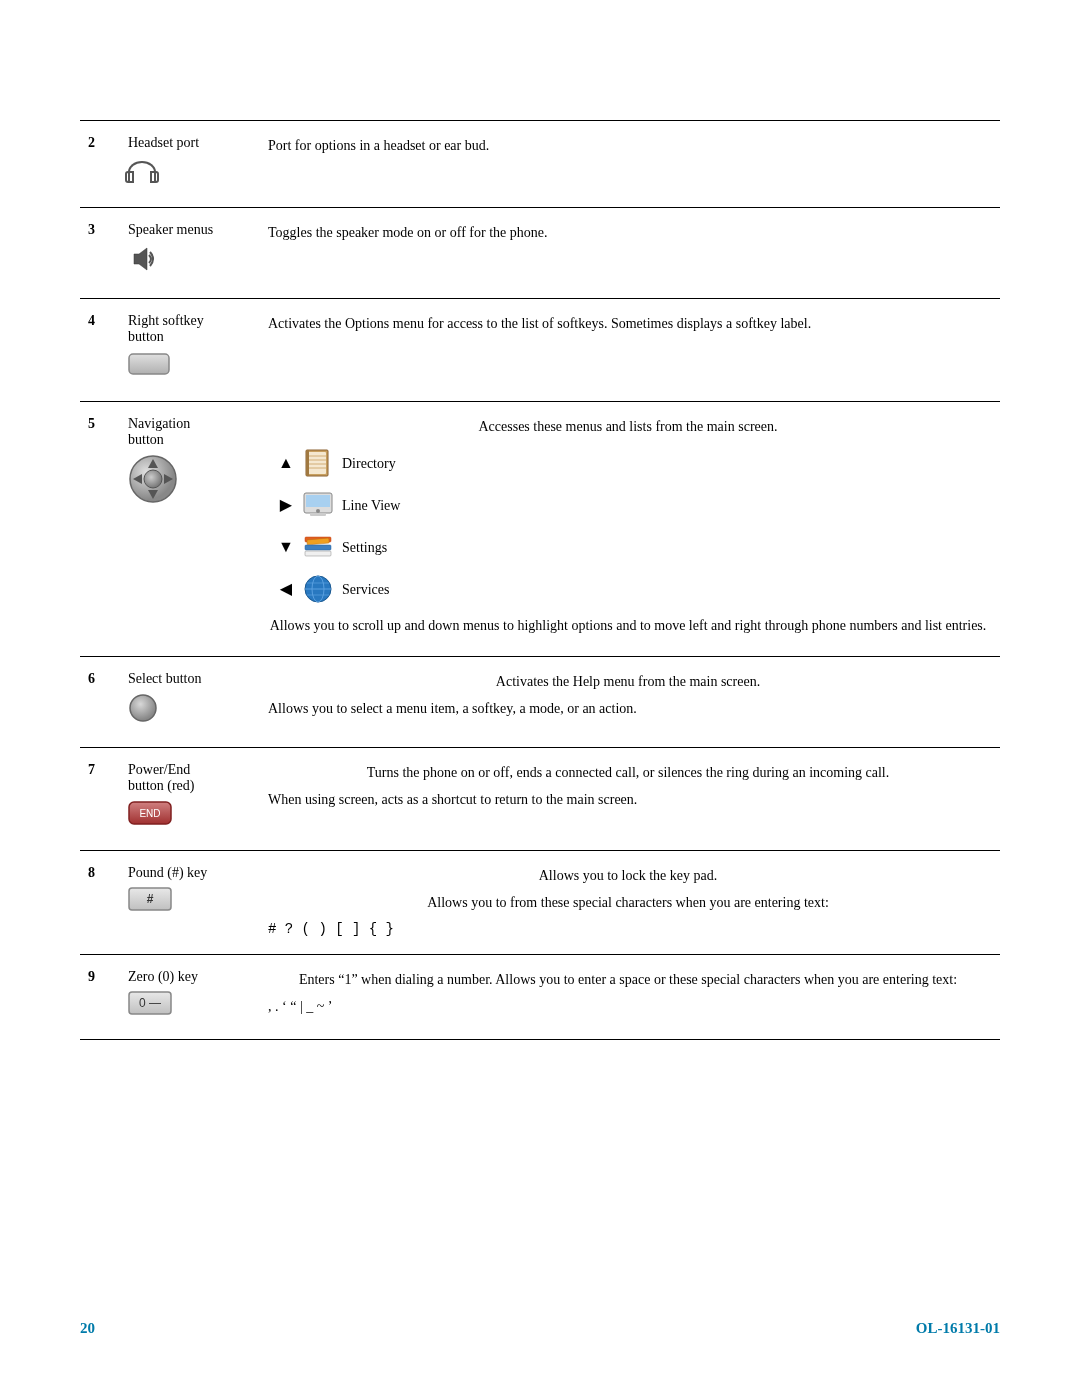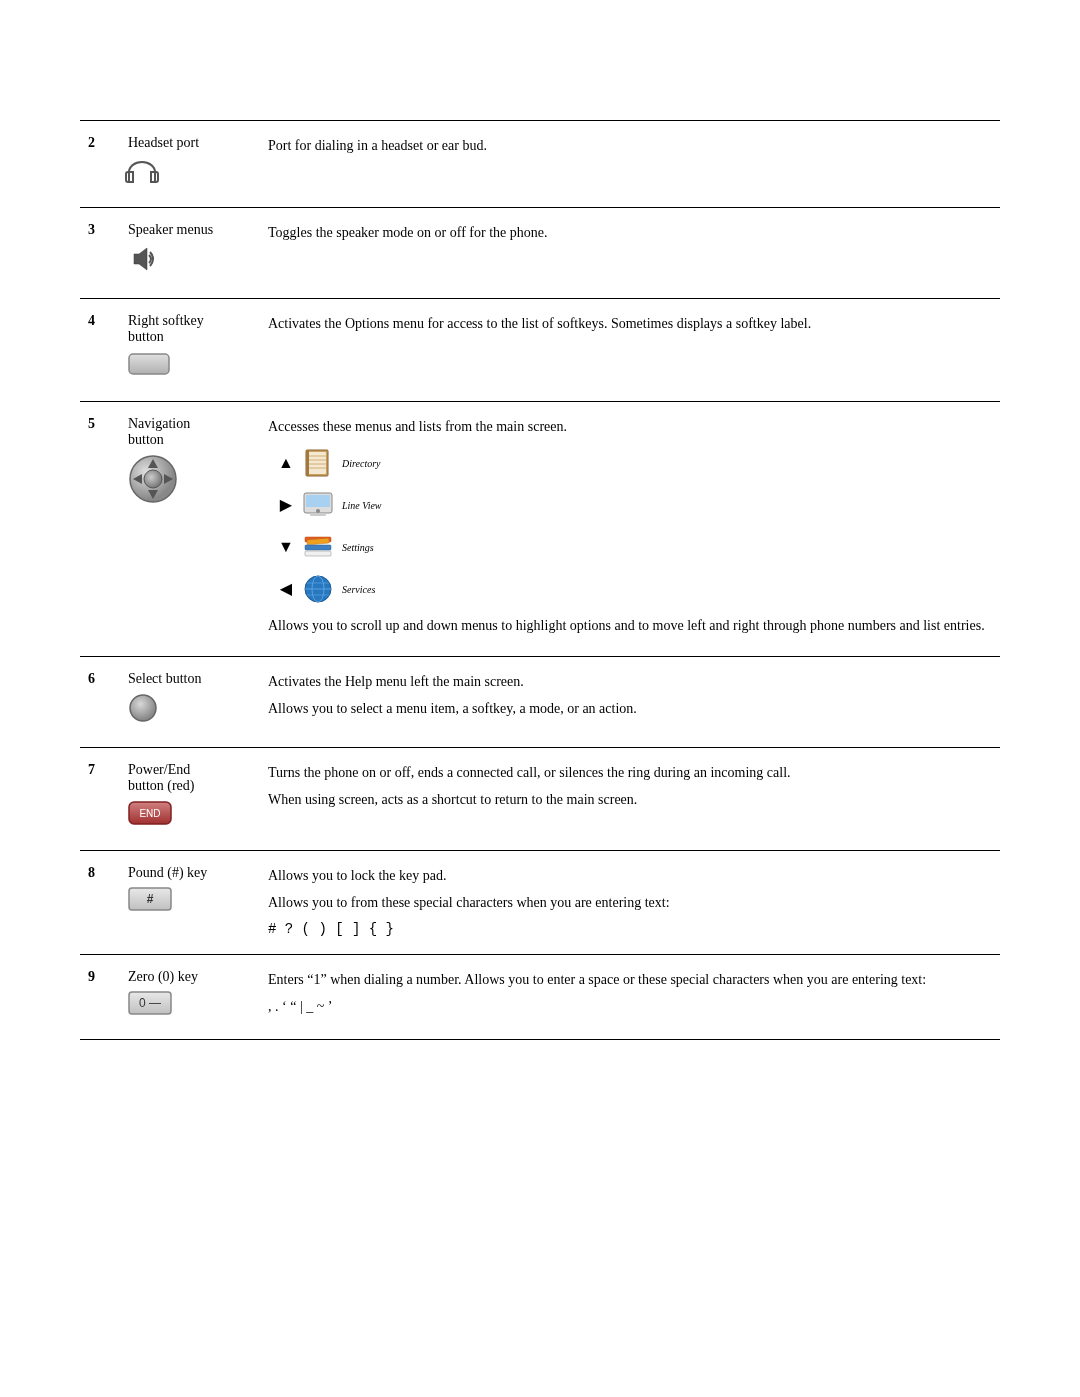--- a/index.html
+++ b/index.html
@@ -80,22 +80,21 @@
       align-items: center;
       margin: 6px 0;
     }
     .nav-arrow {
       font-size: 16px;
       margin-right: 8px;
       width: 16px;
       text-align: center;
     }
     .nav-label {
-      font-size: 10px;
-      font-style: italic;
+      font-size: 14px;
     }
 
     .footer {
       position: absolute;
       bottom: 60px;
       left: 80px;
       right: 80px;
       display: flex;
       justify-content: space-between;
       align-items: center;
@@ -105,20 +104,21 @@
       font-weight: bold;
       font-size: 15px;
     }
     .footer-doc {
       color: #007baa;
       font-weight: bold;
       font-size: 15px;
     }
     .desc-para {
       margin-bottom: 6px;
+      text-align: center;
     }
     .special-chars {
       font-family: 'Courier New', monospace;
     }
   </style>
 </head>
 <body>
 
 <div class="page">
   <table>
@@ -127,21 +127,21 @@
         <tr>
       <td class="col-num"><span>2</span></td>
       <td class="col-name">
         <span>Headset port</span>
         <br>
         <div class="icon-cell">
           <span class="icon-headset"></span>
         </div>
       </td>
       <td class="col-desc">
-        <span>Port for dialing in a headset or ear bud.</span>
+        <span>Port for options in a headset or ear bud.</span>
       </td>
     </tr>
 
     <tr>
       <td class="col-num"><span>3</span></td>
       <td class="col-name">
         <span>Speaker menus</span>
         <br>
         <div class="icon-cell">
           <svg width="30" height="30" viewBox="0 0 30 30">
@@ -273,21 +273,21 @@
               <radialGradient id="selg" cx="40%" cy="35%" r="60%">
                 <stop offset="0%" stop-color="#d8d8d8"></stop>
                 <stop offset="100%" stop-color="#888"></stop>
               </radialGradient>
             </defs>
             <circle cx="15" cy="15" r="13" fill="url(#selg)" stroke="#666" stroke-width="1.5"></circle>
           </svg>
         </div>
       </td>
       <td class="col-desc">
-        <p class="desc-para">Activates the Help menu left the main screen.</p>
+        <p class="desc-para">Activates the Help menu from the main screen.</p>
         <p>Allows you to select a menu item, a softkey, a mode, or an action.</p>
       </td>
     </tr>
 
     <tr>
       <td class="col-num"><span>7</span></td>
       <td class="col-name">
         <span>Power/End</span><br>
         <span>button (red)</span>
         <br>
@@ -354,13 +354,17 @@
         </div>
       </td>
       <td class="col-desc">
         <p class="desc-para">Enters “1” when dialing a number. Allows you to enter a space or these special characters when you are entering text:</p>
         <p>, . ‘ “ | _ ~ ’</p>
       </td>
     </tr>
   </tbody>
     </table>
 
+  <div class="footer">
+    <span class="footer-page">20</span>
+    <span class="footer-doc">OL-16131-01</span>
+  </div>
 </div>
 
 </body></html>

